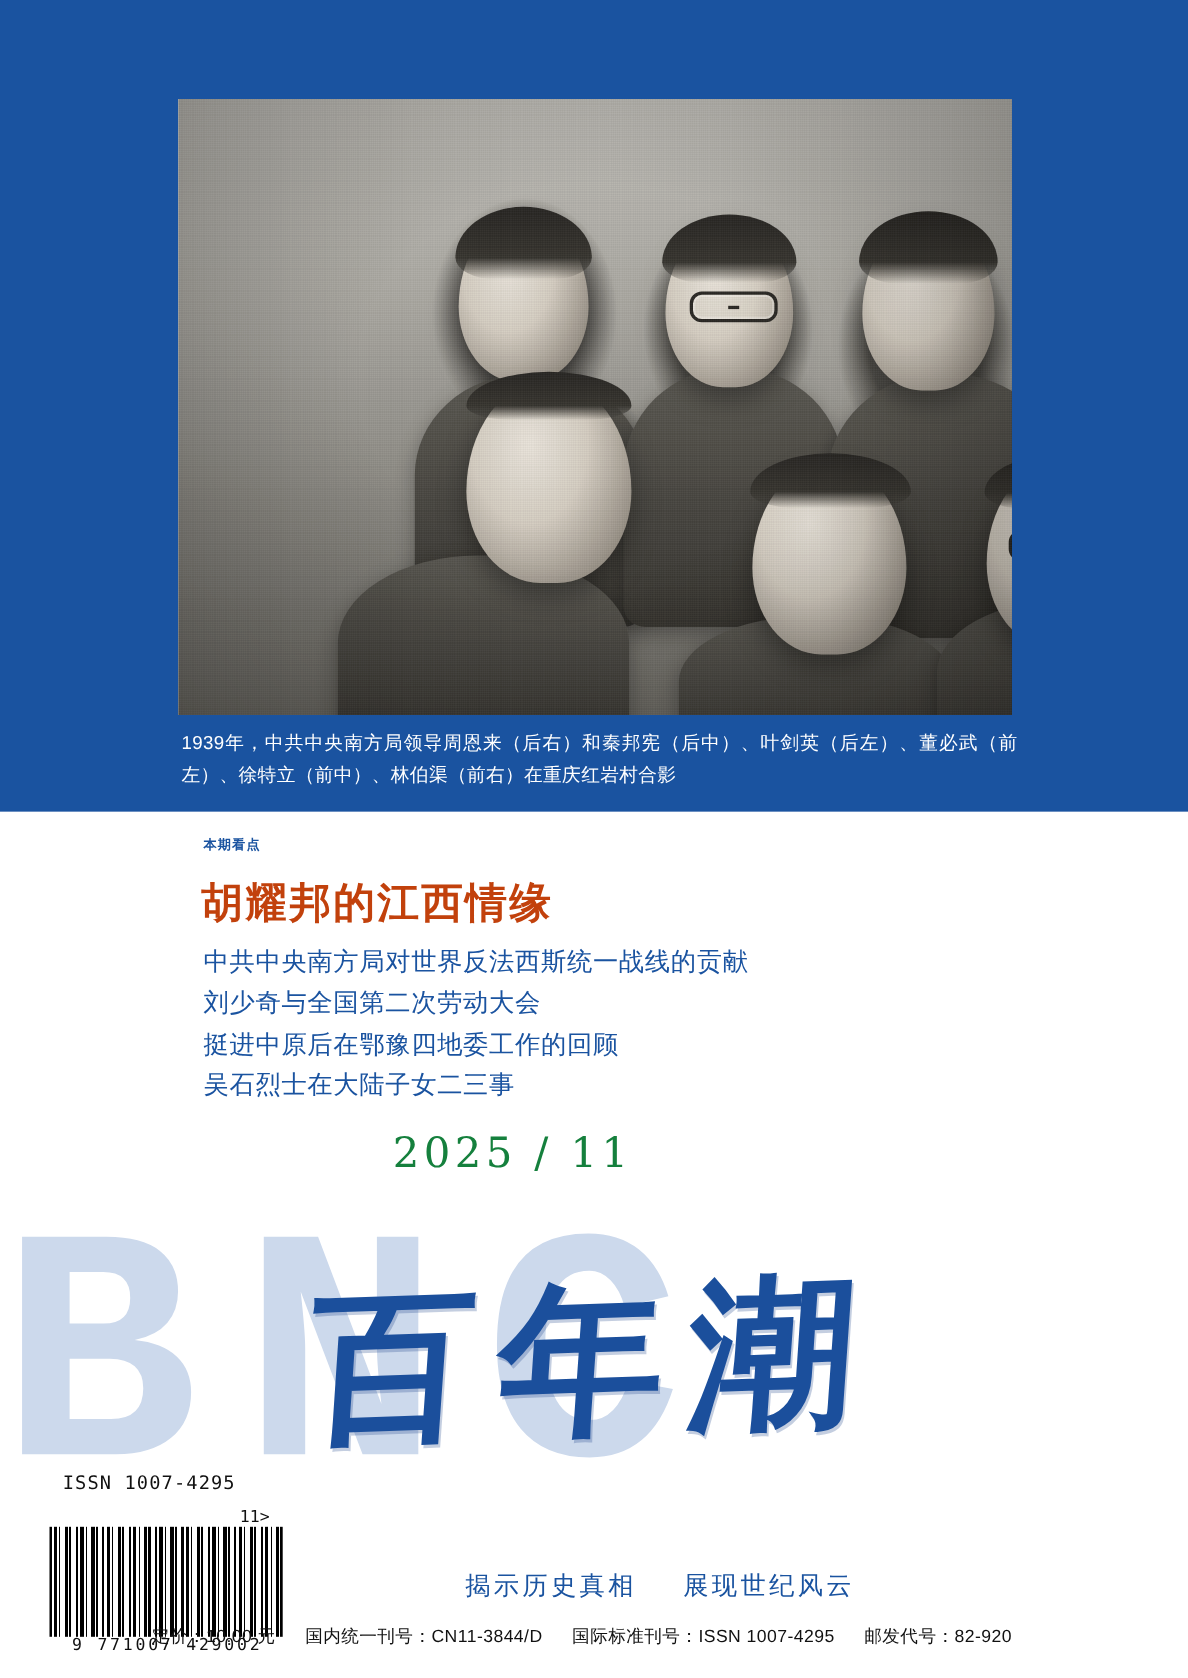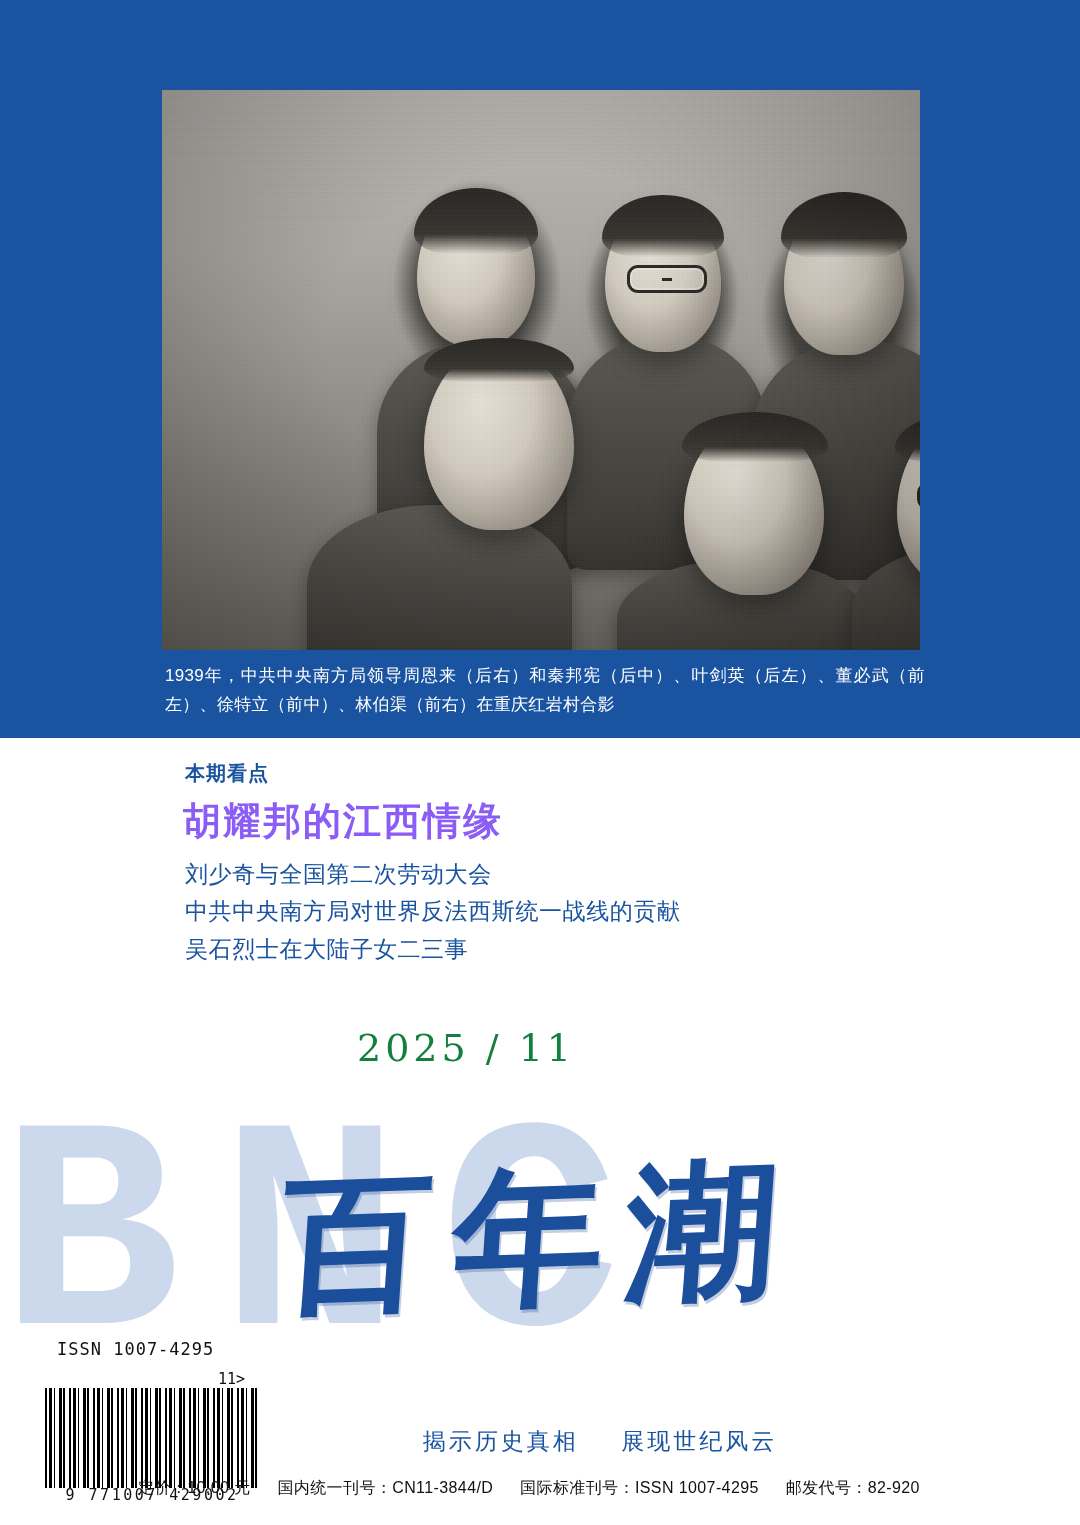--- a/index.html
+++ b/index.html
@@ -123,29 +123,29 @@
     top: 738px;
     width: 1080px;
     height: 787px;
     background: #ffffff;
   }
   .highlight-label {
     position: absolute;
     left: 185px;
     top: 22px;
     color: #1a53a0;
-    font-size: 20px;
+    font-size: 12px;
     font-weight: bold;
     letter-spacing: 1px;
   }
   .headline {
     position: absolute;
     left: 183px;
     top: 58px;
-    color: #8b5cf6;
+    color: #c2410c;
     font-size: 38px;
     font-weight: bold;
     letter-spacing: 2px;
     font-family: "DejaVu Serif", "Liberation Serif", serif;
   }
   .toc {
     position: absolute;
     left: 185px;
     top: 118px;
     width: 720px;
@@ -325,22 +325,23 @@
 
     <div class="caption">1939年，中共中央南方局领导周恩来（后右）和秦邦宪（后中）、叶剑英（后左）、董必武（前左）、徐特立（前中）、林伯渠（前右）在重庆红岩村合影</div>
   </div>
 
   <div class="mid">
 
     <div class="highlight-label">本期看点</div>
     <div class="headline">胡耀邦的江西情缘</div>
 
     <div class="toc">
+      <div class="toc-item">中共中央南方局对世界反法西斯统一战线的贡献</div>
       <div class="toc-item">刘少奇与全国第二次劳动大会</div>
-      <div class="toc-item">中共中央南方局对世界反法西斯统一战线的贡献</div>
+      <div class="toc-item">挺进中原后在鄂豫四地委工作的回顾</div>
       <div class="toc-item">吴石烈士在大陆子女二三事</div>
     </div>
 
     <div class="issue">2025 / 11</div>
 
     <div class="watermark">BNC</div>
 
     <div class="masthead">
       <div class="masthead-text">百年潮</div>
     </div>

